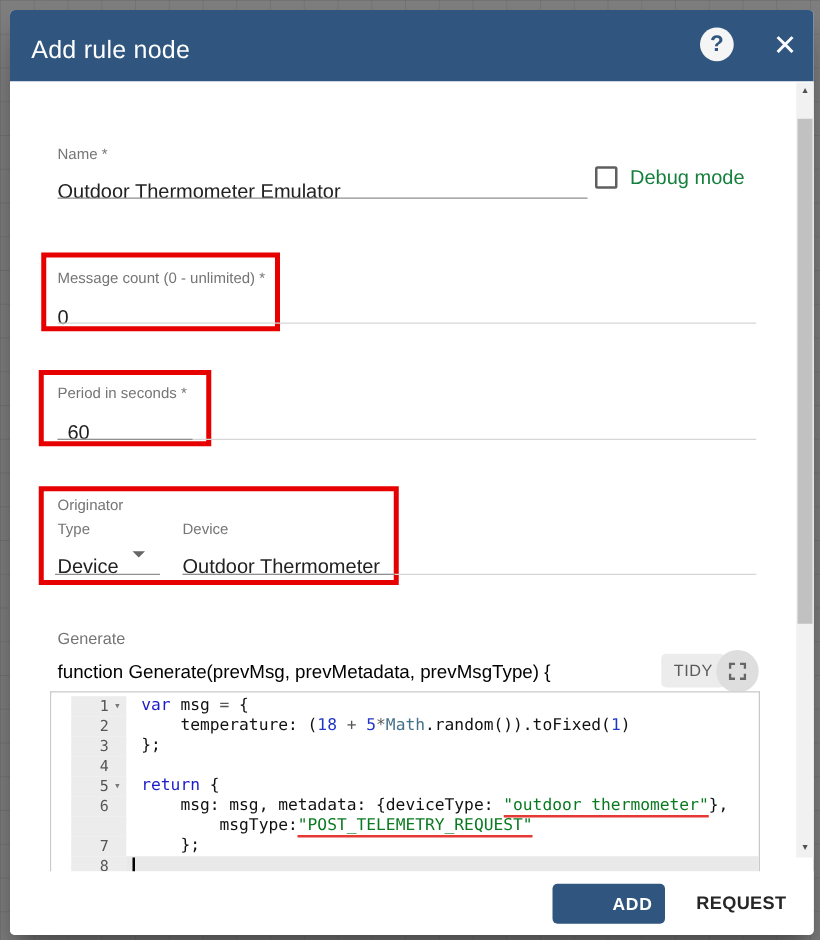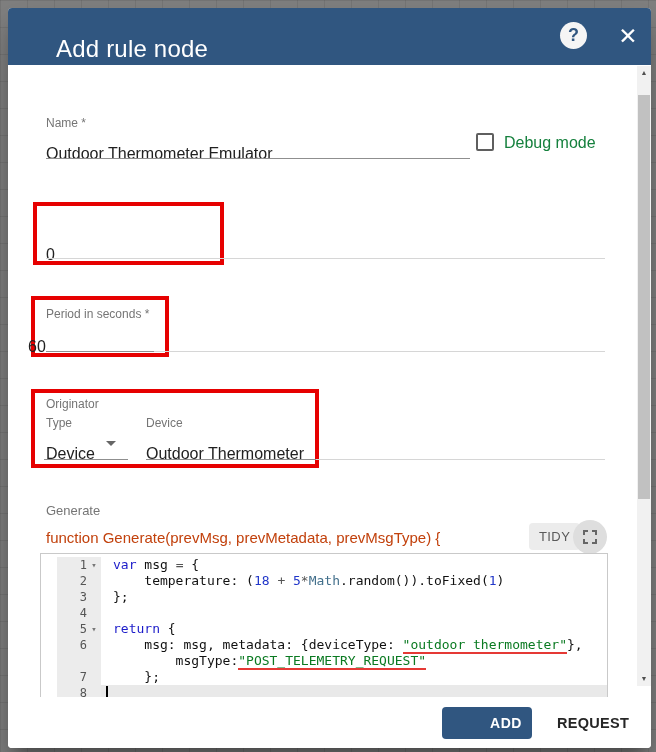--- a/index.html
+++ b/index.html
@@ -16,22 +16,22 @@
   .dialog {
     position:absolute; left:8px; top:8px; width:643px; height:740px;
     background:#fff; border-radius:4px; overflow:hidden;
     box-shadow:0 11px 15px -7px rgba(0,0,0,.35), 0 24px 38px 3px rgba(0,0,0,.2);
   }
   .header {
     position:absolute; left:0; top:0; right:0; height:57px;
     background:#305680; color:#fff;
   }
   .header .title {
-    position:absolute; left:17px; top:12px; line-height:57px;
-    font-size:24px; font-weight:400; letter-spacing:.2px;margin-left:31px;
+    position:absolute; left:17px; top:4px; line-height:57px;
+    font-size:20px; font-weight:400; letter-spacing:.2px;
   }
   .help-btn {
     position:absolute; left:552px; top:14px; width:27px; height:27px;
     background:#f5f5f5; border-radius:50%; color:#305680;
     text-align:center; line-height:27px; font-size:18px; font-weight:bold; cursor:pointer;
   }
   .close-btn {
     position:absolute; left:606px; top:14px; width:28px; height:28px;
     color:#fff; font-size:23px; line-height:28px; text-align:center; cursor:pointer;
   }
@@ -51,21 +51,21 @@
   .hl-msg { left:25px; top:194px; width:191px; height:63px; }
   .hl-period { left:23px; top:288px; width:138px; height:61px; }
   .hl-orig { left:23px; top:381px; width:288px; height:79px; }
 
   .dd-arrow {
     position:absolute; left:98px; top:433px; width:0; height:0;
     border-left:5px solid transparent; border-right:5px solid transparent;
     border-top:5px solid #666; cursor:pointer;
   }
 
-  .func-sig { position:absolute; left:38px; top:521px; font-size:15px; color:#c2410c; }
+  .func-sig { position:absolute; left:38px; top:521px; font-size:15px; color:#000000; }
   .tidy-btn {
     position:absolute; left:521px; top:515px; height:27px; padding:0 10px;
     background:#ececec; border:none; border-radius:4px;
     font-family:"Liberation Sans",sans-serif; font-size:13px; color:#5a5a5a;
     letter-spacing:.4px; line-height:27px; cursor:pointer;
   }
   .fullscreen-btn {
     position:absolute; left:565px; top:512px; width:34px; height:34px;
     background:#dedede; border-radius:50%; cursor:pointer;
     display:flex; align-items:center; justify-content:center;
@@ -136,26 +136,27 @@
   </div>
 
   <div class="lbl" style="left:38px; top:108px;">Name *</div>
   <div class="val" style="left:38px; top:127px;">Outdoor Thermometer Emulator</div>
   <div class="uline u-dark" style="left:38px; top:150px; width:424px;"></div>
 
   <div class="checkbox"></div>
   <div class="checkbox-label">Debug mode</div>
 
   <div class="hlbox hl-msg"></div>
+  <div class="lbl" style="left:38px; top:207px;">Message count (0 - unlimited) *</div>
   <div class="val" style="left:38px; top:228px;">0</div>
   <div class="uline u-light" style="left:38px; top:250px; width:559px;"></div>
 
   <div class="hlbox hl-period"></div>
   <div class="lbl" style="left:38px; top:299px;">Period in seconds *</div>
-  <div class="val" style="left:20px; top:320px;">60</div>
+  <div class="val" style="left:46px; top:320px;">60</div>
   <div class="uline u-light" style="left:38px; top:343px; width:559px;"></div>
   <div class="uline u-dark" style="left:38px; top:343px; width:108px;"></div>
 
   <div class="hlbox hl-orig"></div>
   <div class="lbl" style="left:38px; top:389px;">Originator</div>
   <div class="lbl" style="left:38px; top:408px;">Type</div>
   <div class="lbl" style="left:138px; top:408px;">Device</div>
   <div class="val" style="left:38px; top:427px;">Device</div>
   <div class="dd-arrow"></div>
   <div class="val" style="left:138px; top:427px;">Outdoor Thermometer</div>

